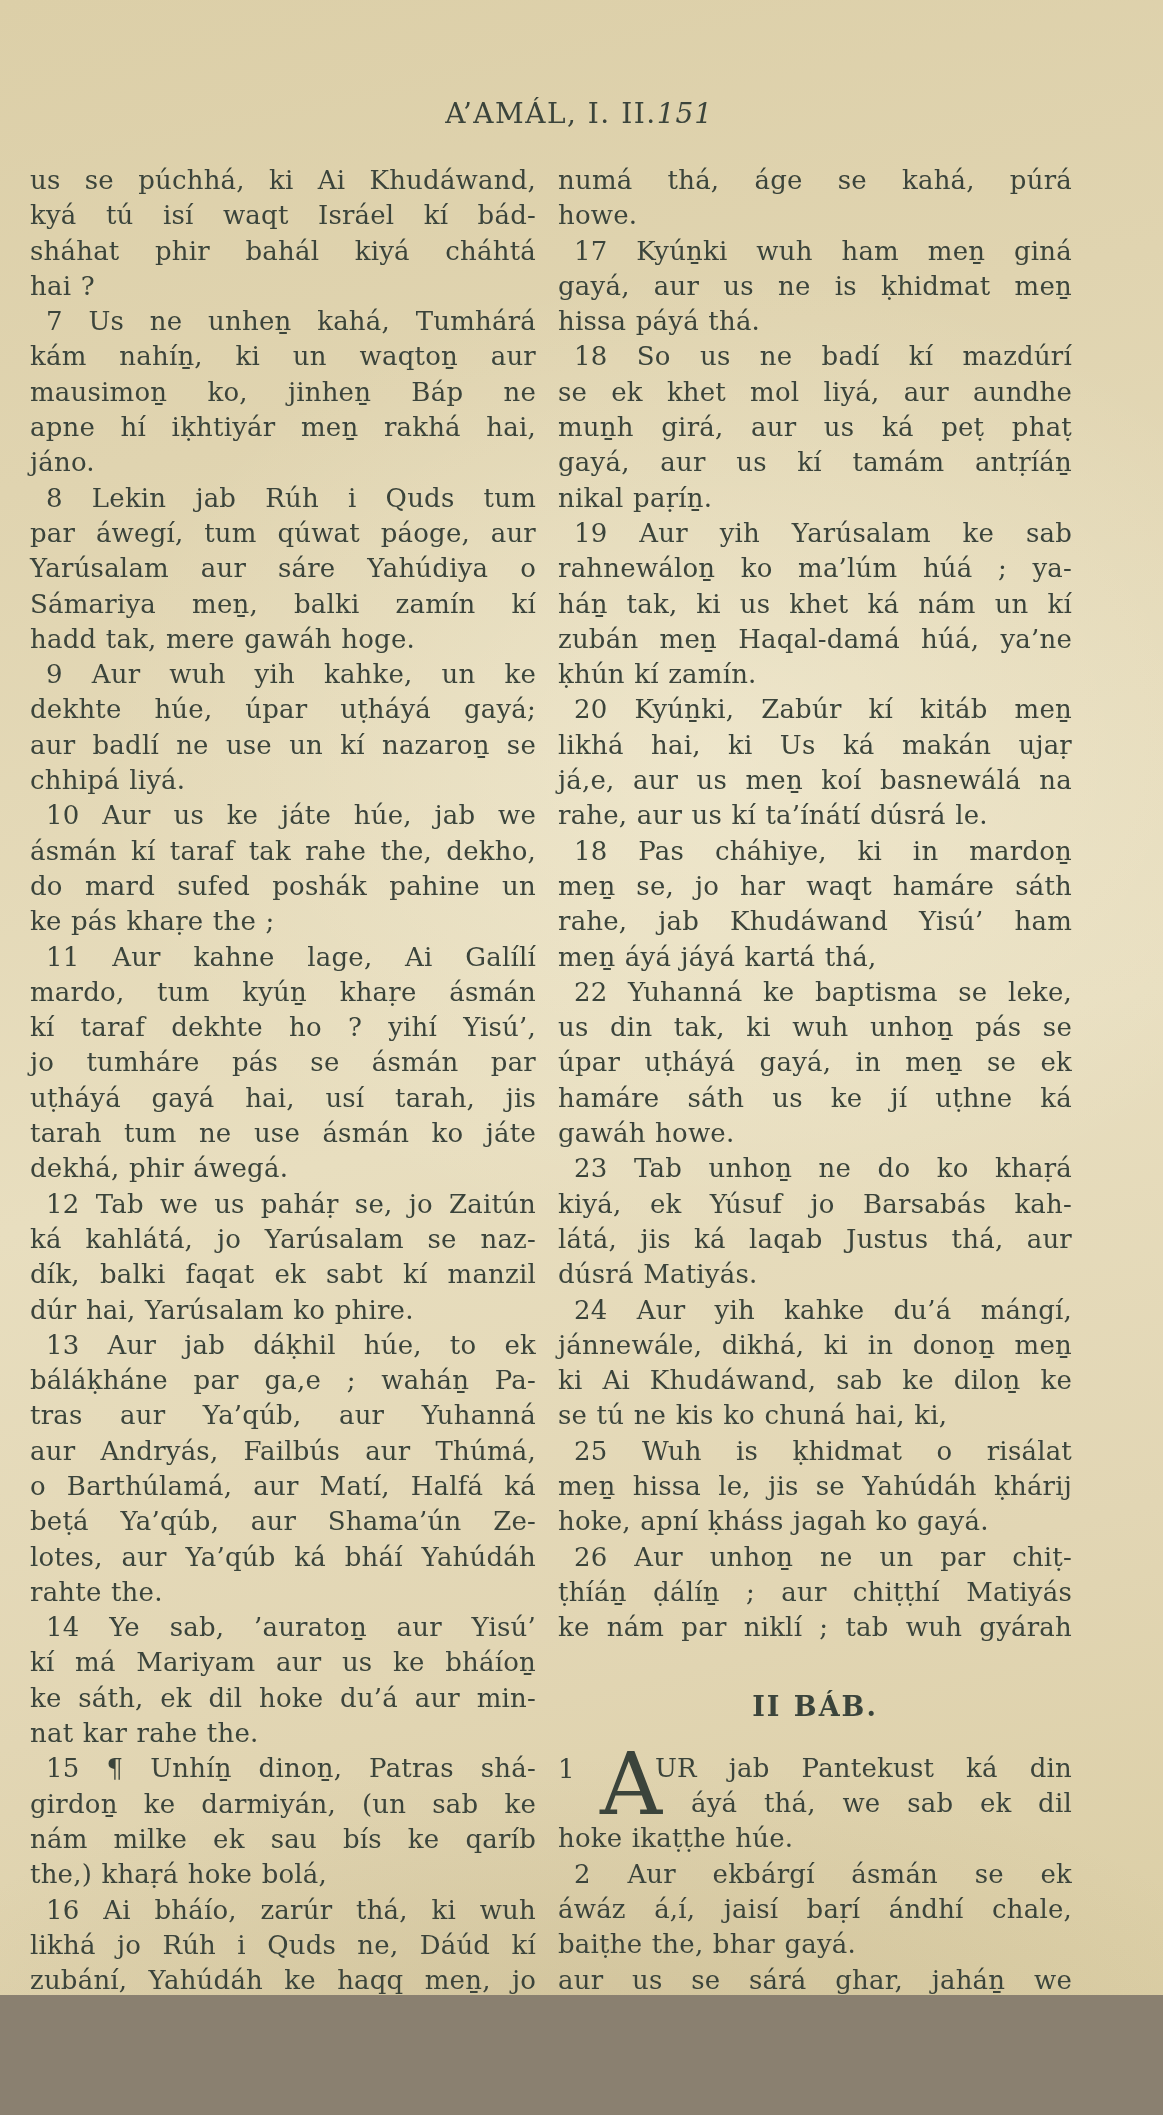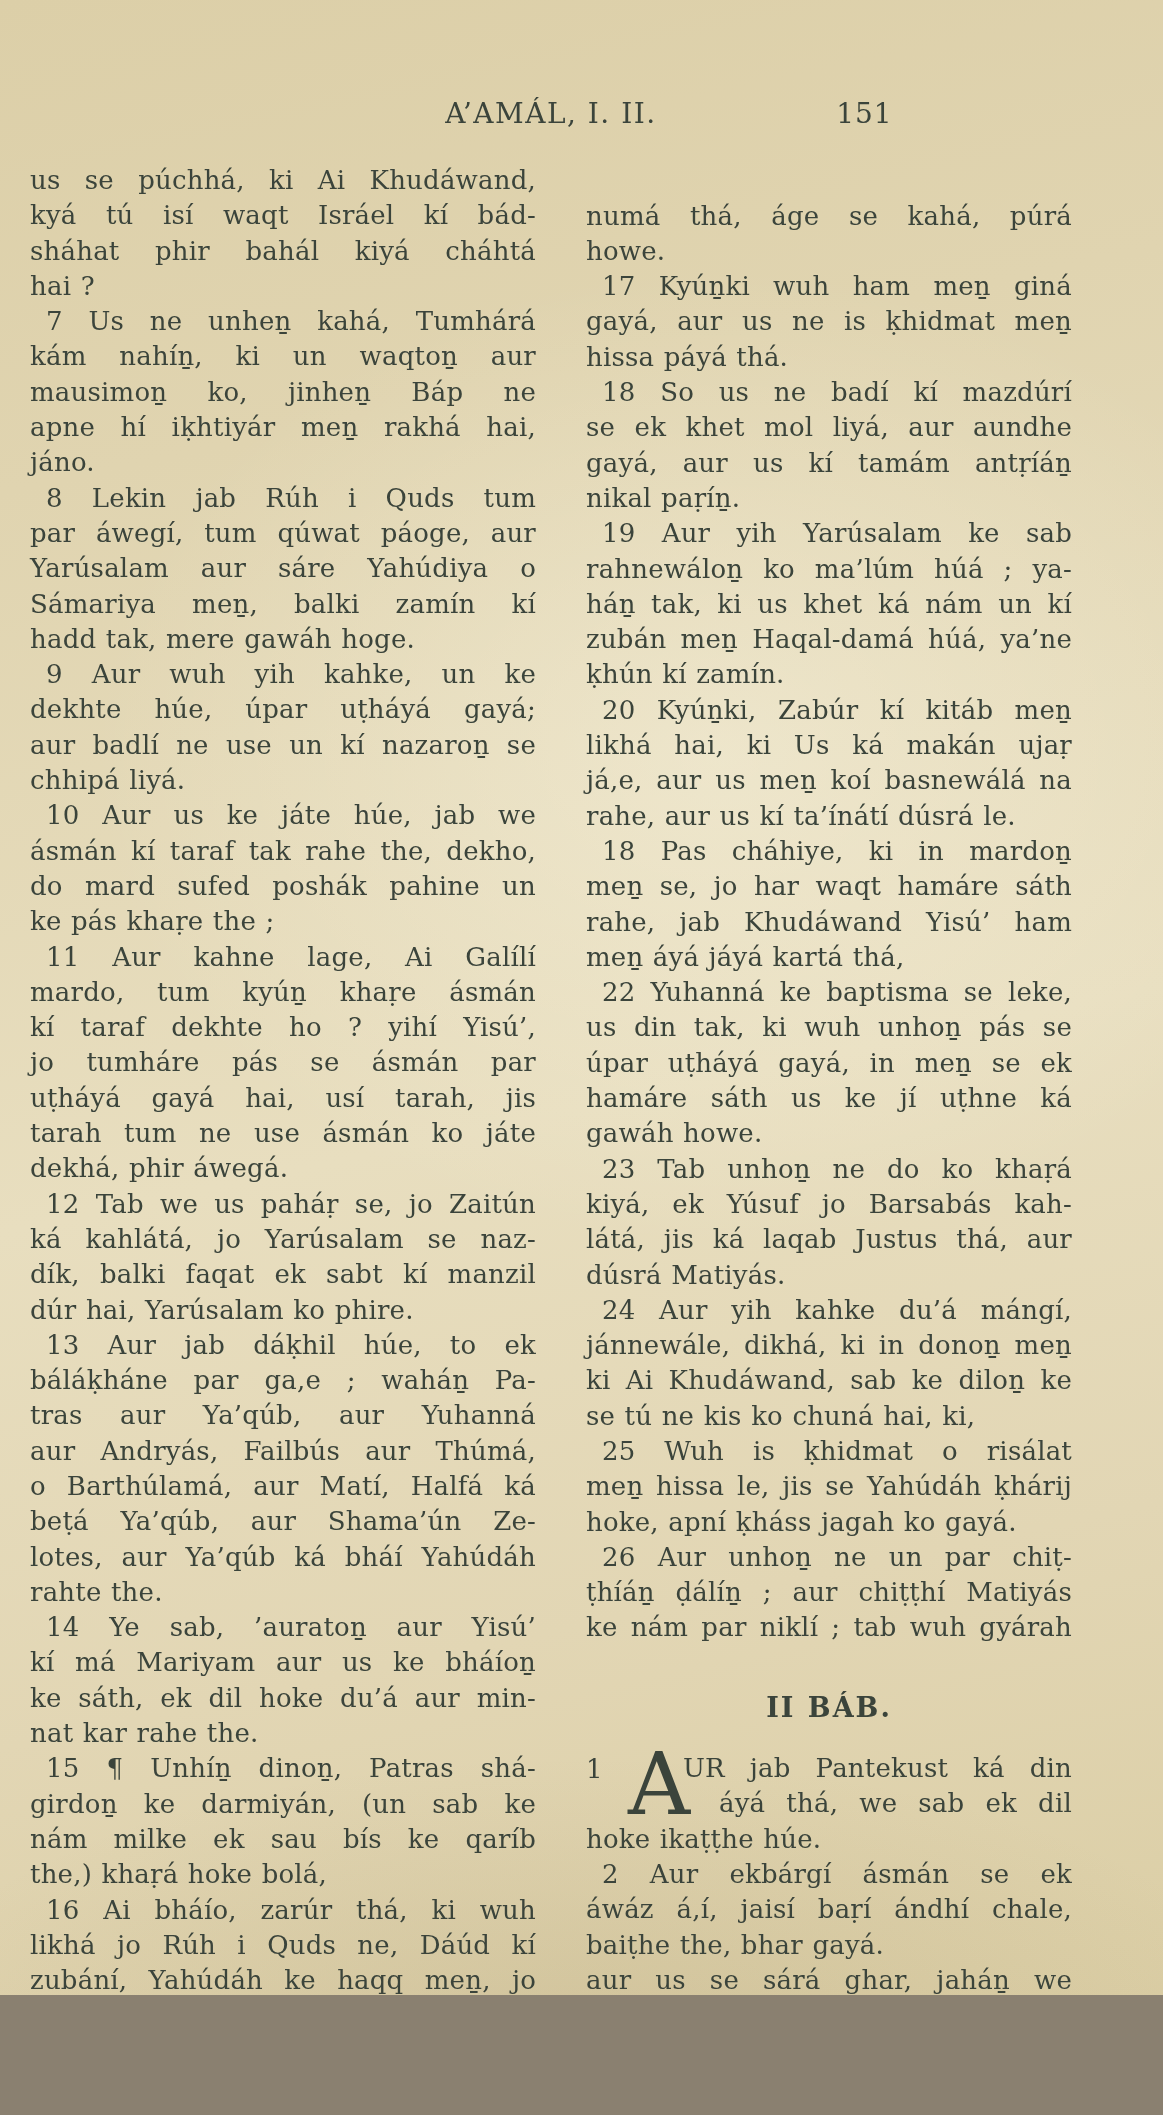--- a/index.html
+++ b/index.html
@@ -27,28 +27,27 @@
     padding-left:30px;
     padding-right:91px;
     display:grid;
     grid-template-columns:1fr auto 1fr;
     align-items:baseline;
     font-size:28px;
     line-height:36px;
     letter-spacing:1.5px;
   }
   .running-title{grid-column:2;text-align:center;}
-  .page-number{grid-column:3;text-align:center;letter-spacing:1px;}
+  .page-number{grid-column:3;text-align:left;letter-spacing:1px;font-style:italic;}
   .body{
     margin-top:31px;
     padding-left:30px;
     padding-right:91px;
     display:flex;
-    align-items:center;
-    gap:14px;
+    align-items:flex-start;
   }
   .col{font-size:26px;line-height:35.3px;letter-spacing:0.2px;word-spacing:1px;}
   .col-left{width:506px;}
   .divider{width:2px;margin-left:11px;margin-right:9px;background:linear-gradient(var(--divider),#6a705c);opacity:.85;}
   .col-right{flex:1;min-width:0;}
   .line{white-space:normal;}
   .line.j{text-align:justify;text-align-last:justify;}
   .line.last{text-align:left;text-align-last:left;}
   .line.ind{text-indent:16px;}
   .chapter-heading{
@@ -161,20 +160,21 @@
           <div class="line last">howe.</div>
         </div>
         <div class="para">
           <div class="line ind j">17 Kyúṉki wuh ham meṉ giná</div>
           <div class="line j">gayá, aur us ne is ḳhidmat meṉ</div>
           <div class="line last">hissa páyá thá.</div>
         </div>
         <div class="para">
           <div class="line ind j">18 So us ne badí kí mazdúrí</div>
           <div class="line j">se ek khet mol liyá, aur aundhe</div>
+          <div class="line j">muṉh girá, aur us ká peṭ phaṭ</div>
           <div class="line j">gayá, aur us kí tamám antṛíáṉ</div>
           <div class="line last">nikal paṛíṉ.</div>
         </div>
         <div class="para">
           <div class="line ind j">19 Aur yih Yarúsalam ke sab</div>
           <div class="line j">rahnewáloṉ ko ma’lúm húá ; ya-</div>
           <div class="line j">háṉ tak, ki us khet ká nám un kí</div>
           <div class="line j">zubán meṉ Haqal-damá húá, ya’ne</div>
           <div class="line last">ḳhún kí zamín.</div>
         </div>

